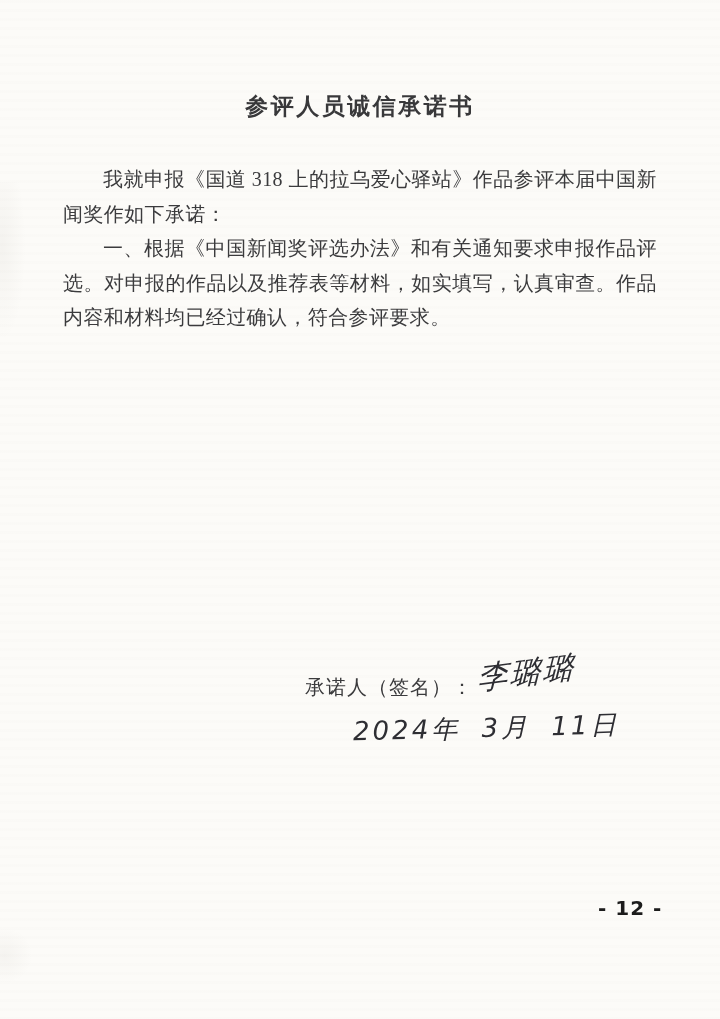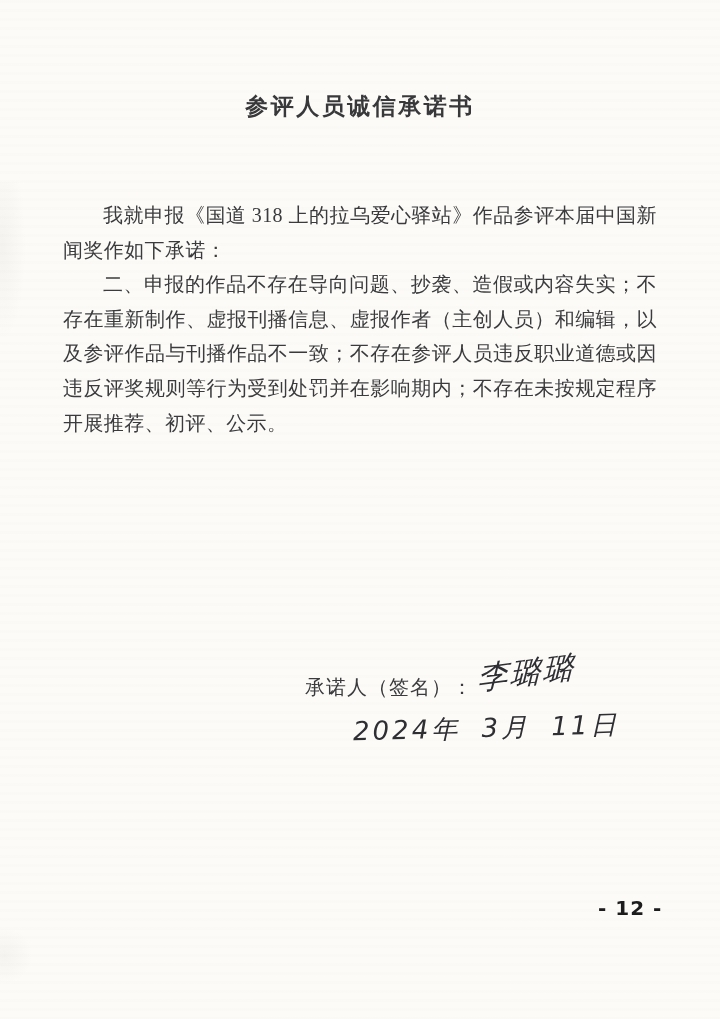--- a/index.html
+++ b/index.html
@@ -61,21 +61,20 @@
     line-height: 30px;
   }
   .doc-body {
     position: absolute;
     left: 63px;
     top: 162px;
     width: 594px;
     font-size: 20px;
     line-height: 34.6px;
     letter-spacing: 0.4px;
-    margin-top: 36px;
   }
   .doc-body p {
     margin: 0;
     text-indent: 2em;
     text-align: justify;
     text-align-last: left;
     text-justify: inter-character;
   }
   .signature-block {
     position: absolute;
@@ -131,21 +130,21 @@
 <div class="page">
 
   <div class="scan-banding"></div>
   <div class="artifact-1"></div>
   <div class="artifact-2"></div>
 
   <h1 class="doc-title">参评人员诚信承诺书</h1>
 
   <div class="doc-body">
     <p>我就申报《国道 318 上的拉乌爱心驿站》作品参评本届中国新闻奖作如下承诺：</p>
-    <p>二、申报的作品不存在导向问题、抄袭、造假或内容失实；不存在重新制作、虚报刊播信息、虚报作者（主创人员）和编辑，以及参评作品与刊播作品不一致；不存在参评人员违反职业道德或因违反评奖规则等行为受到处罚并在影响期内；不存在未按规定程序开展推荐、初评、公示。</p>
+    <p>一、根据《中国新闻奖评选办法》和有关通知要求申报作品评选。对申报的作品以及推荐表等材料，如实填写，认真审查。作品内容和材料均已经过确认，符合参评要求。</p>
   </div>
 
   <div class="signature-block">
     <div class="sig-line">
       <span>承诺人（签名）：</span><span class="handwriting sig-name">李璐璐</span>
     </div>
     <div class="handwriting sig-date">2024年 3月 11日</div>
   </div>
 
   <div class="page-number">- 12 -</div>

